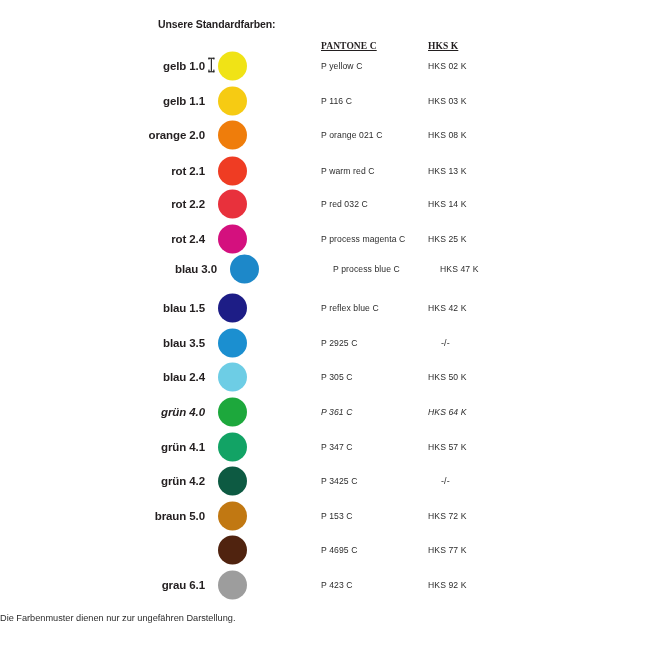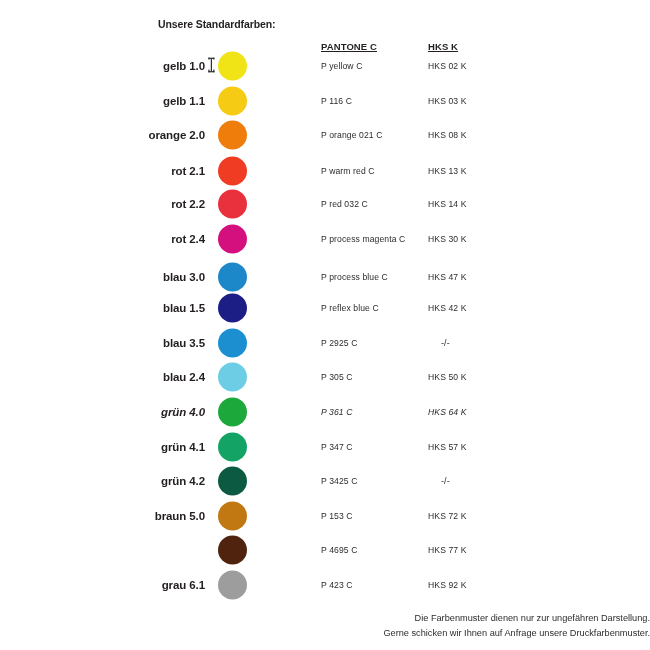--- a/index.html
+++ b/index.html
@@ -45,20 +45,21 @@
   }
   .sub-hdr {
     position: absolute;
     top: 41px;
     font-size: 9.5px;
     font-weight: bold;
     text-decoration: underline;
     letter-spacing: 0.1px;
     color: #231f20;
     white-space: nowrap;
+    font-family: Liberation Serif, serif;
   }
   .sub-hdr.pantone { left: 321px; }
   .sub-hdr.hks     { left: 428px; }
 
   
   .rows {
     position: absolute;
     left: 0;
     top: 0;
     width: 650px;
@@ -124,21 +125,21 @@
     width: 9px;
     height: 16px;
   }
 
   
   .footer {
     position: absolute;
     left: 0;
     right: 0;
     top: 611px;
-    text-align: right;
+    text-align: left;
     font-size: 9.2px;
     line-height: 15px;
     color: #2c2c2c;
   }
   .footer div { white-space: nowrap; }
 </style>
 </head>
 <body>
 
 <div class="page">
@@ -178,23 +179,23 @@
       <div class="row" style="top: 189.4px;">
         <div class="row-label">rot 2.2</div>
         <div class="row-swatch" style="background: rgb(232, 49, 60);"></div>
         <div class="row-pantone">P red 032 C</div>
         <div class="row-hks">HKS 14 K</div>
       </div>
       <div class="row" style="top: 224px;">
         <div class="row-label">rot 2.4</div>
         <div class="row-swatch" style="background: rgb(212, 16, 126);"></div>
         <div class="row-pantone">P process magenta C</div>
-        <div class="row-hks">HKS 30 K</div>
-      </div>
-      <div class="row" style="top: 262px;">
+        <div class="row-hks">HKS 25 K</div>
+      </div>
+      <div class="row" style="top: 254px; margin-left: 12px;">
         <div class="row-label">blau 3.0</div>
         <div class="row-swatch" style="background: rgb(29, 136, 201);"></div>
         <div class="row-pantone">P process blue C</div>
         <div class="row-hks">HKS 47 K</div>
       </div>
       <div class="row" style="top: 293.2px;">
         <div class="row-label">blau 1.5</div>
         <div class="row-swatch" style="background: rgb(29, 29, 134);"></div>
         <div class="row-pantone">P reflex blue C</div>
         <div class="row-hks">HKS 42  K</div>
@@ -257,16 +258,15 @@
         <rect x="1.4" y="0.7" width="1.1" height="1.8"></rect>
         <rect x="6.3" y="0.7" width="1.1" height="1.8"></rect>
         <rect x="1.4" y="12.6" width="1.1" height="2.7"></rect>
         <rect x="6.3" y="12.6" width="1.1" height="2.7"></rect>
       </g>
     </svg>
   </div>
 
   <div class="footer">
     <div>Die Farbenmuster dienen nur zur ungefähren Darstellung.</div>
-    <div>Gerne schicken wir Ihnen auf Anfrage unsere Druckfarbenmuster.</div>
   </div>
 
 </div>
 
 </body></html>

